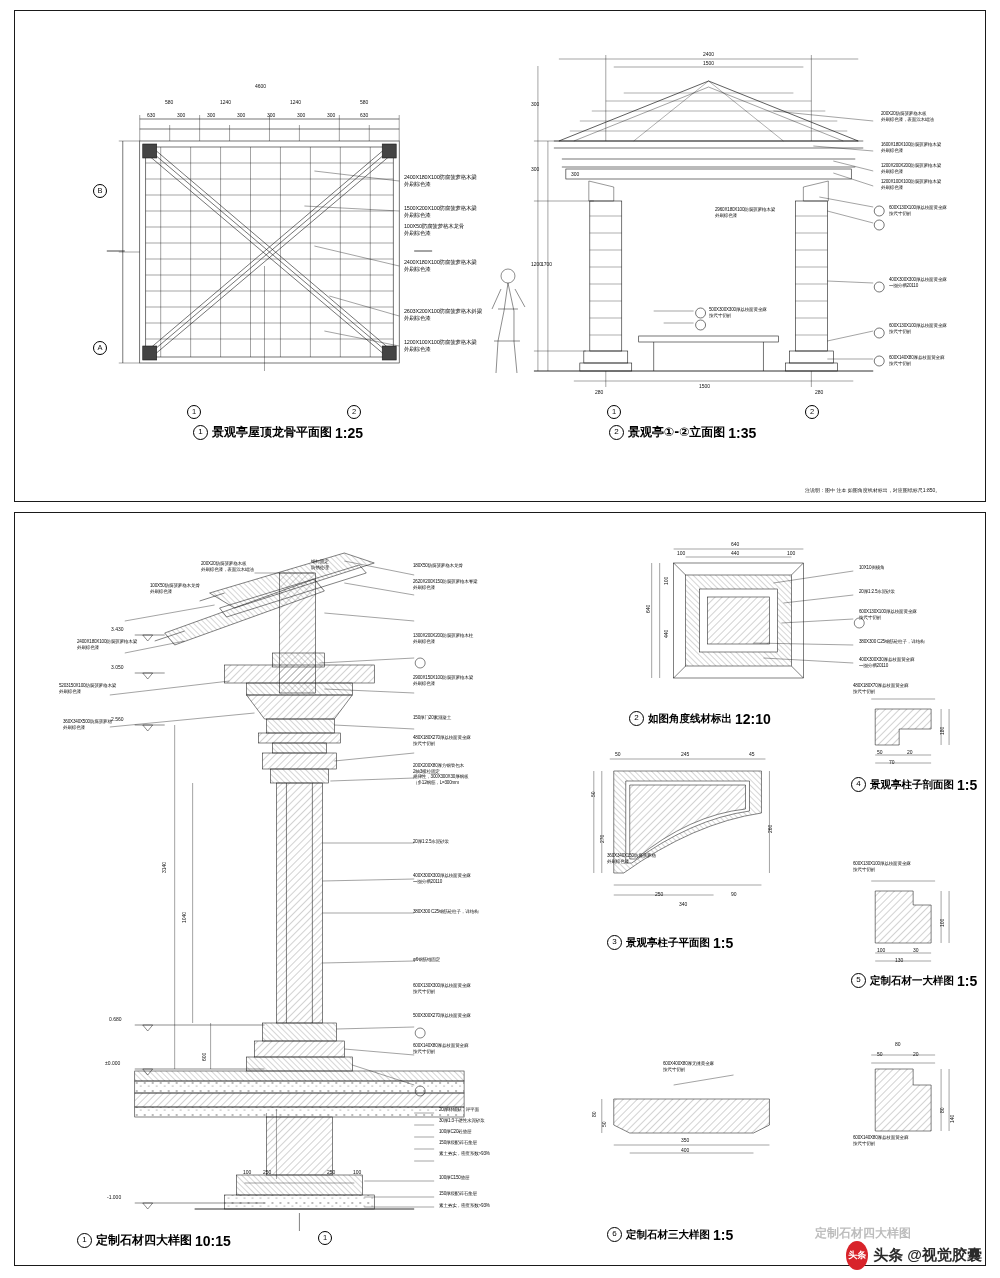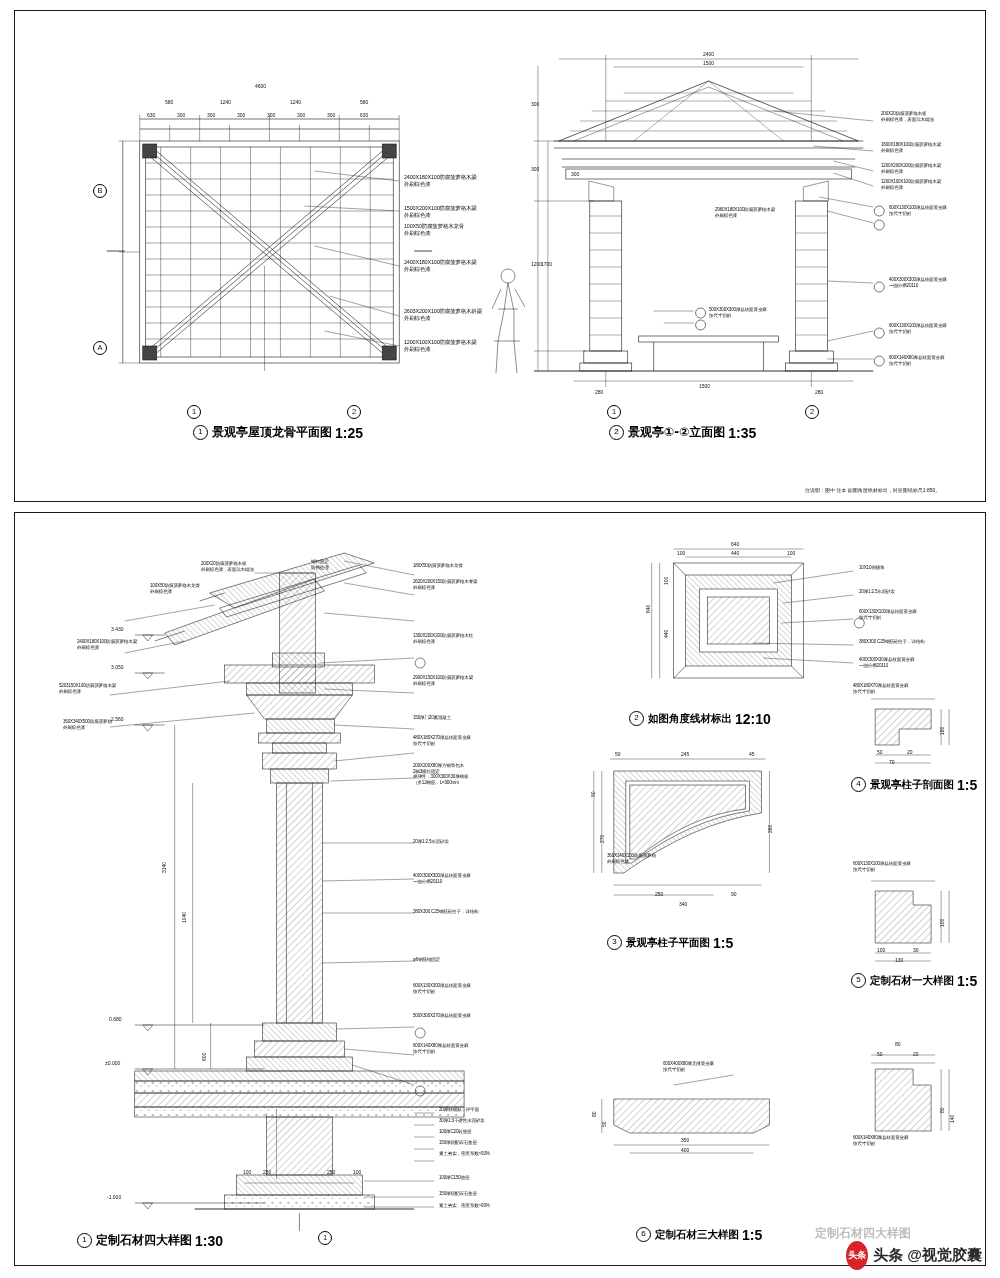--- a/index.html
+++ b/index.html
@@ -516,21 +516,21 @@
   <div class="dim" style="left:166px;top:410px;transform:rotate(-90deg);transform-origin:left top">1040</div>
   <div class="dim" style="left:186px;top:548px;transform:rotate(-90deg);transform-origin:left top">600</div>
   <div class="dim" style="left:248px;top:656px">250</div>
   <div class="dim" style="left:312px;top:656px">250</div>
   <div class="dim" style="left:228px;top:656px">100</div>
   <div class="dim" style="left:338px;top:656px">100</div>
 
   <div class="marker" style="left:303px;top:718px">1</div>
 
   <div class="title" style="left:62px;top:718px">
-    <span class="num">1</span><span class="txt">定制石材四大样图</span><span class="sc">1:30</span>
+    <span class="num">1</span><span class="txt">定制石材四大样图</span><span class="sc">10:15</span>
   </div>
 
   <div class="dim" style="left:716px;top:28px">640</div>
   <div class="dim" style="left:662px;top:37px">100</div>
   <div class="dim" style="left:716px;top:37px">440</div>
   <div class="dim" style="left:772px;top:37px">100</div>
   <div class="dim" style="left:630px;top:100px;transform:rotate(-90deg);transform-origin:left top">640</div>
   <div class="dim" style="left:648px;top:72px;transform:rotate(-90deg);transform-origin:left top">100</div>
   <div class="dim" style="left:648px;top:125px;transform:rotate(-90deg);transform-origin:left top">440</div>
   <div class="lbl s4" style="left:844px;top:52px">10X10倒棱角</div>
@@ -589,21 +589,21 @@
   <div class="lbl s4" style="left:838px;top:622px">600X140X80厚荔枝面黄金麻
 按尺寸切割</div>
 
   <div class="lbl s4" style="left:648px;top:548px">600X400X80厚无缝黄金麻
 按尺寸切割</div>
   <div class="dim" style="left:576px;top:604px;transform:rotate(-90deg);transform-origin:left top">80</div>
   <div class="dim" style="left:586px;top:614px;transform:rotate(-90deg);transform-origin:left top">50</div>
   <div class="dim" style="left:666px;top:624px">350</div>
   <div class="dim" style="left:666px;top:634px">400</div>
 
-  <div class="title small" style="left:621px;top:712px">
+  <div class="title small" style="left:592px;top:712px">
     <span class="num">6</span><span class="txt">定制石材三大样图</span><span class="sc">1:5</span>
   </div>
 
   <div class="ghost" style="left:800px;top:712px">定制石材四大样图</div>
 </div>
 
 <div class="watermark">
   <div class="wm-circle">头条</div>
   <div class="wm-text">头条 @视觉胶囊</div>
 </div>

